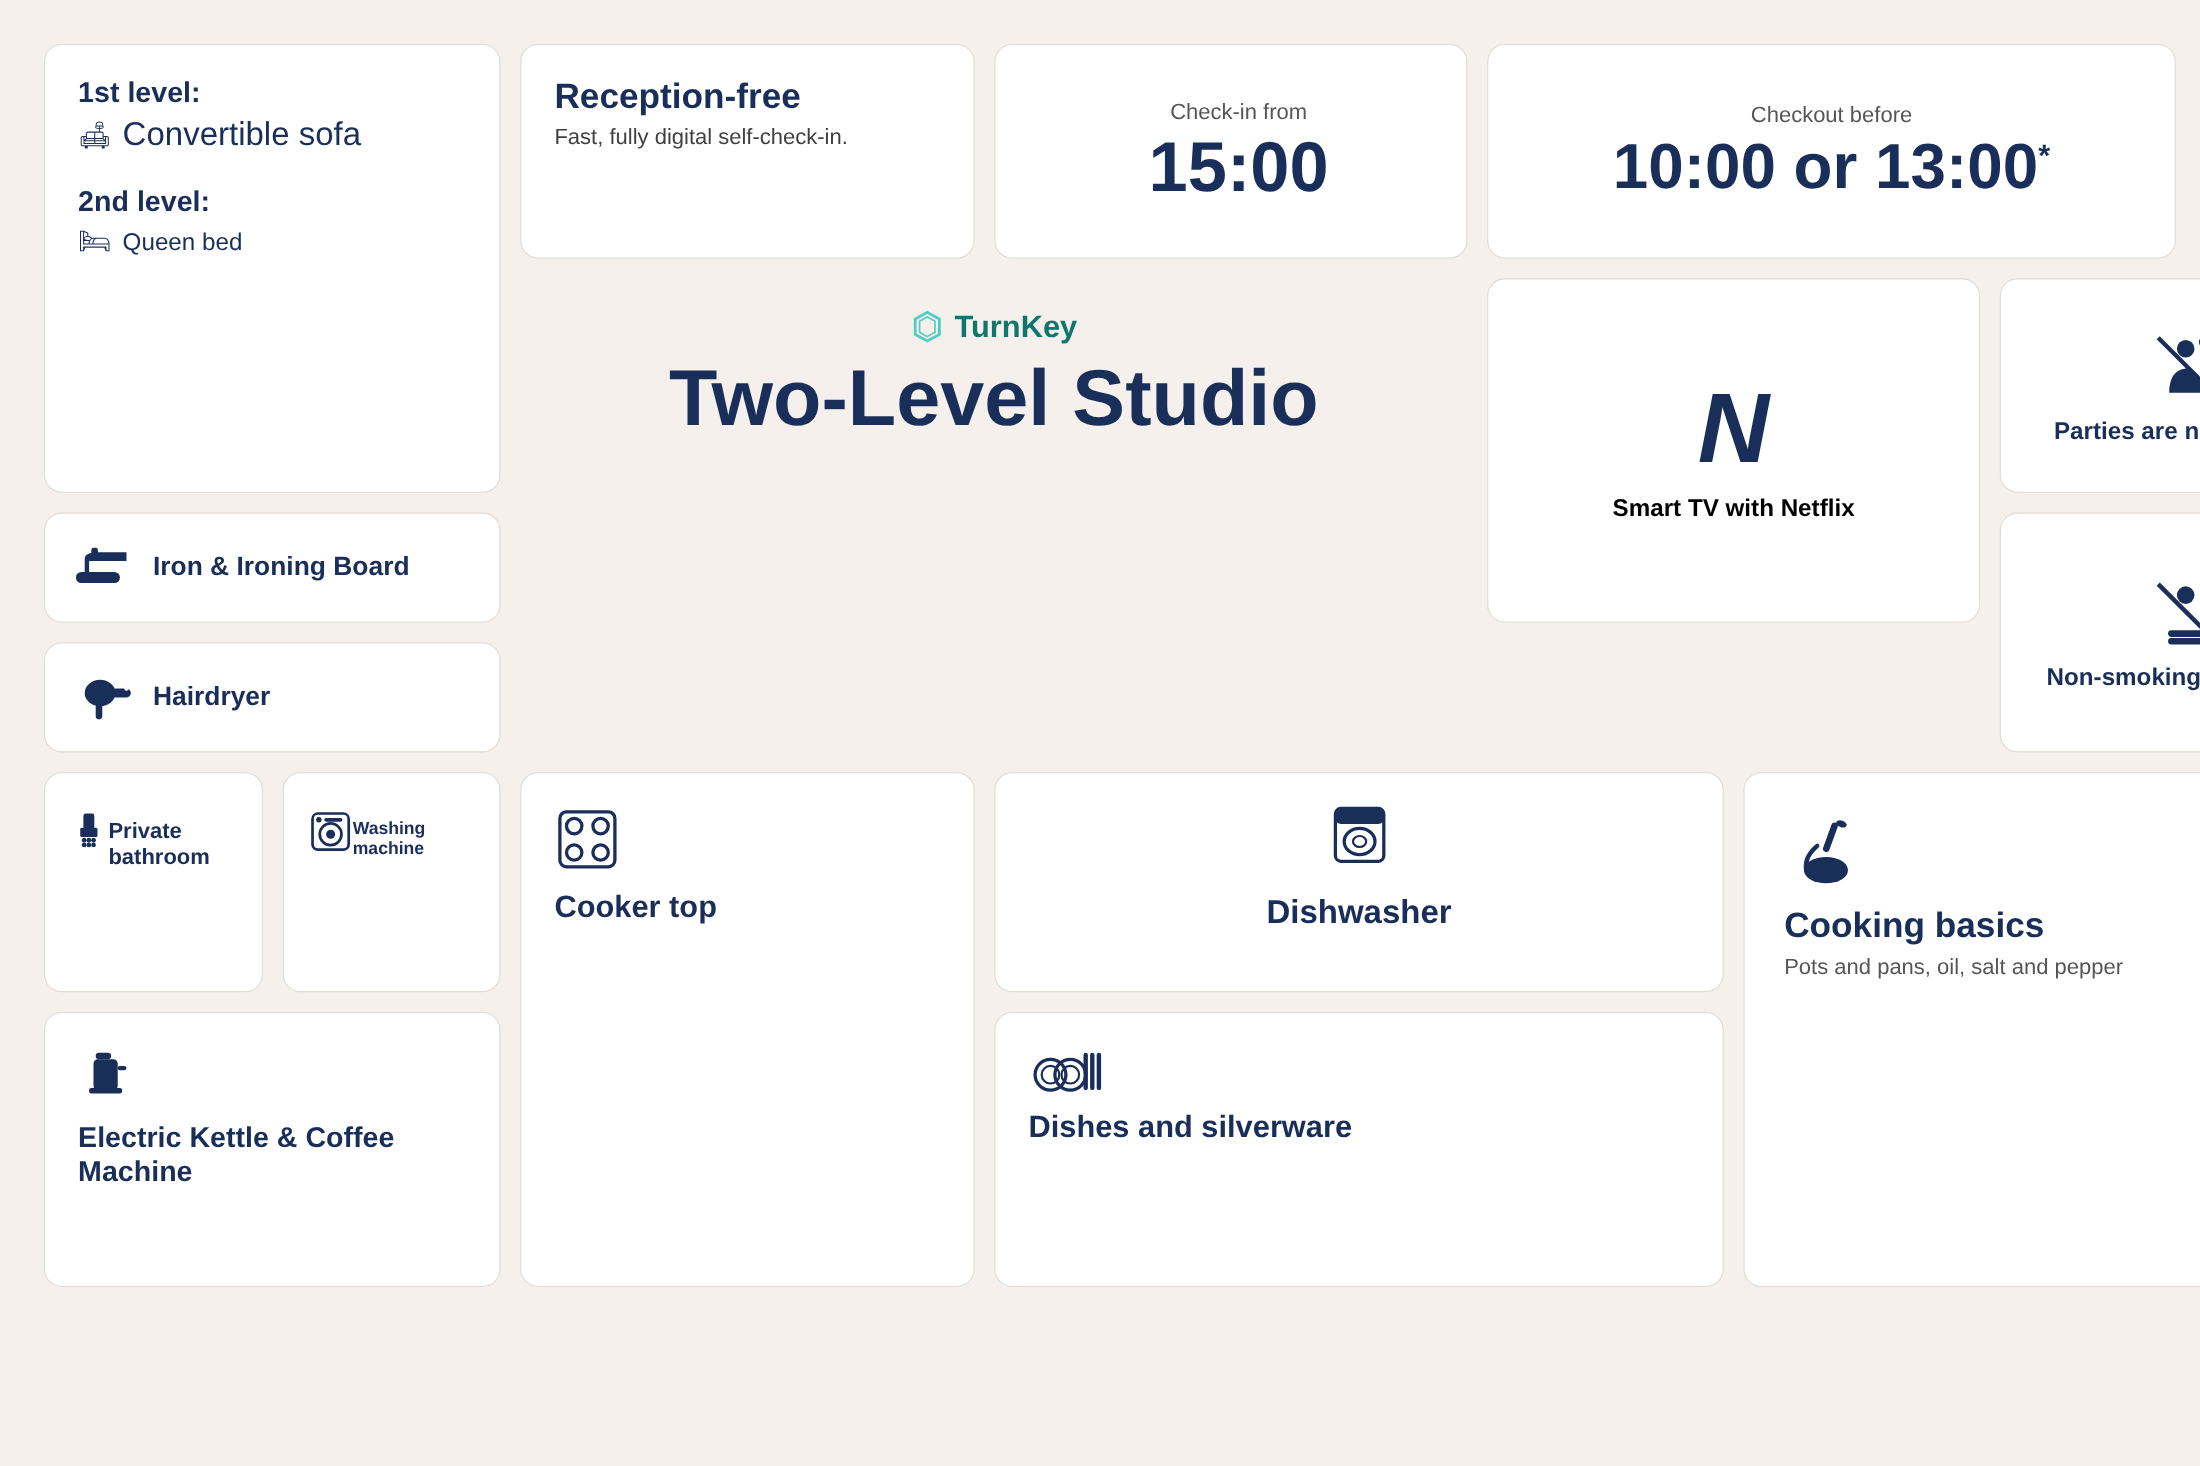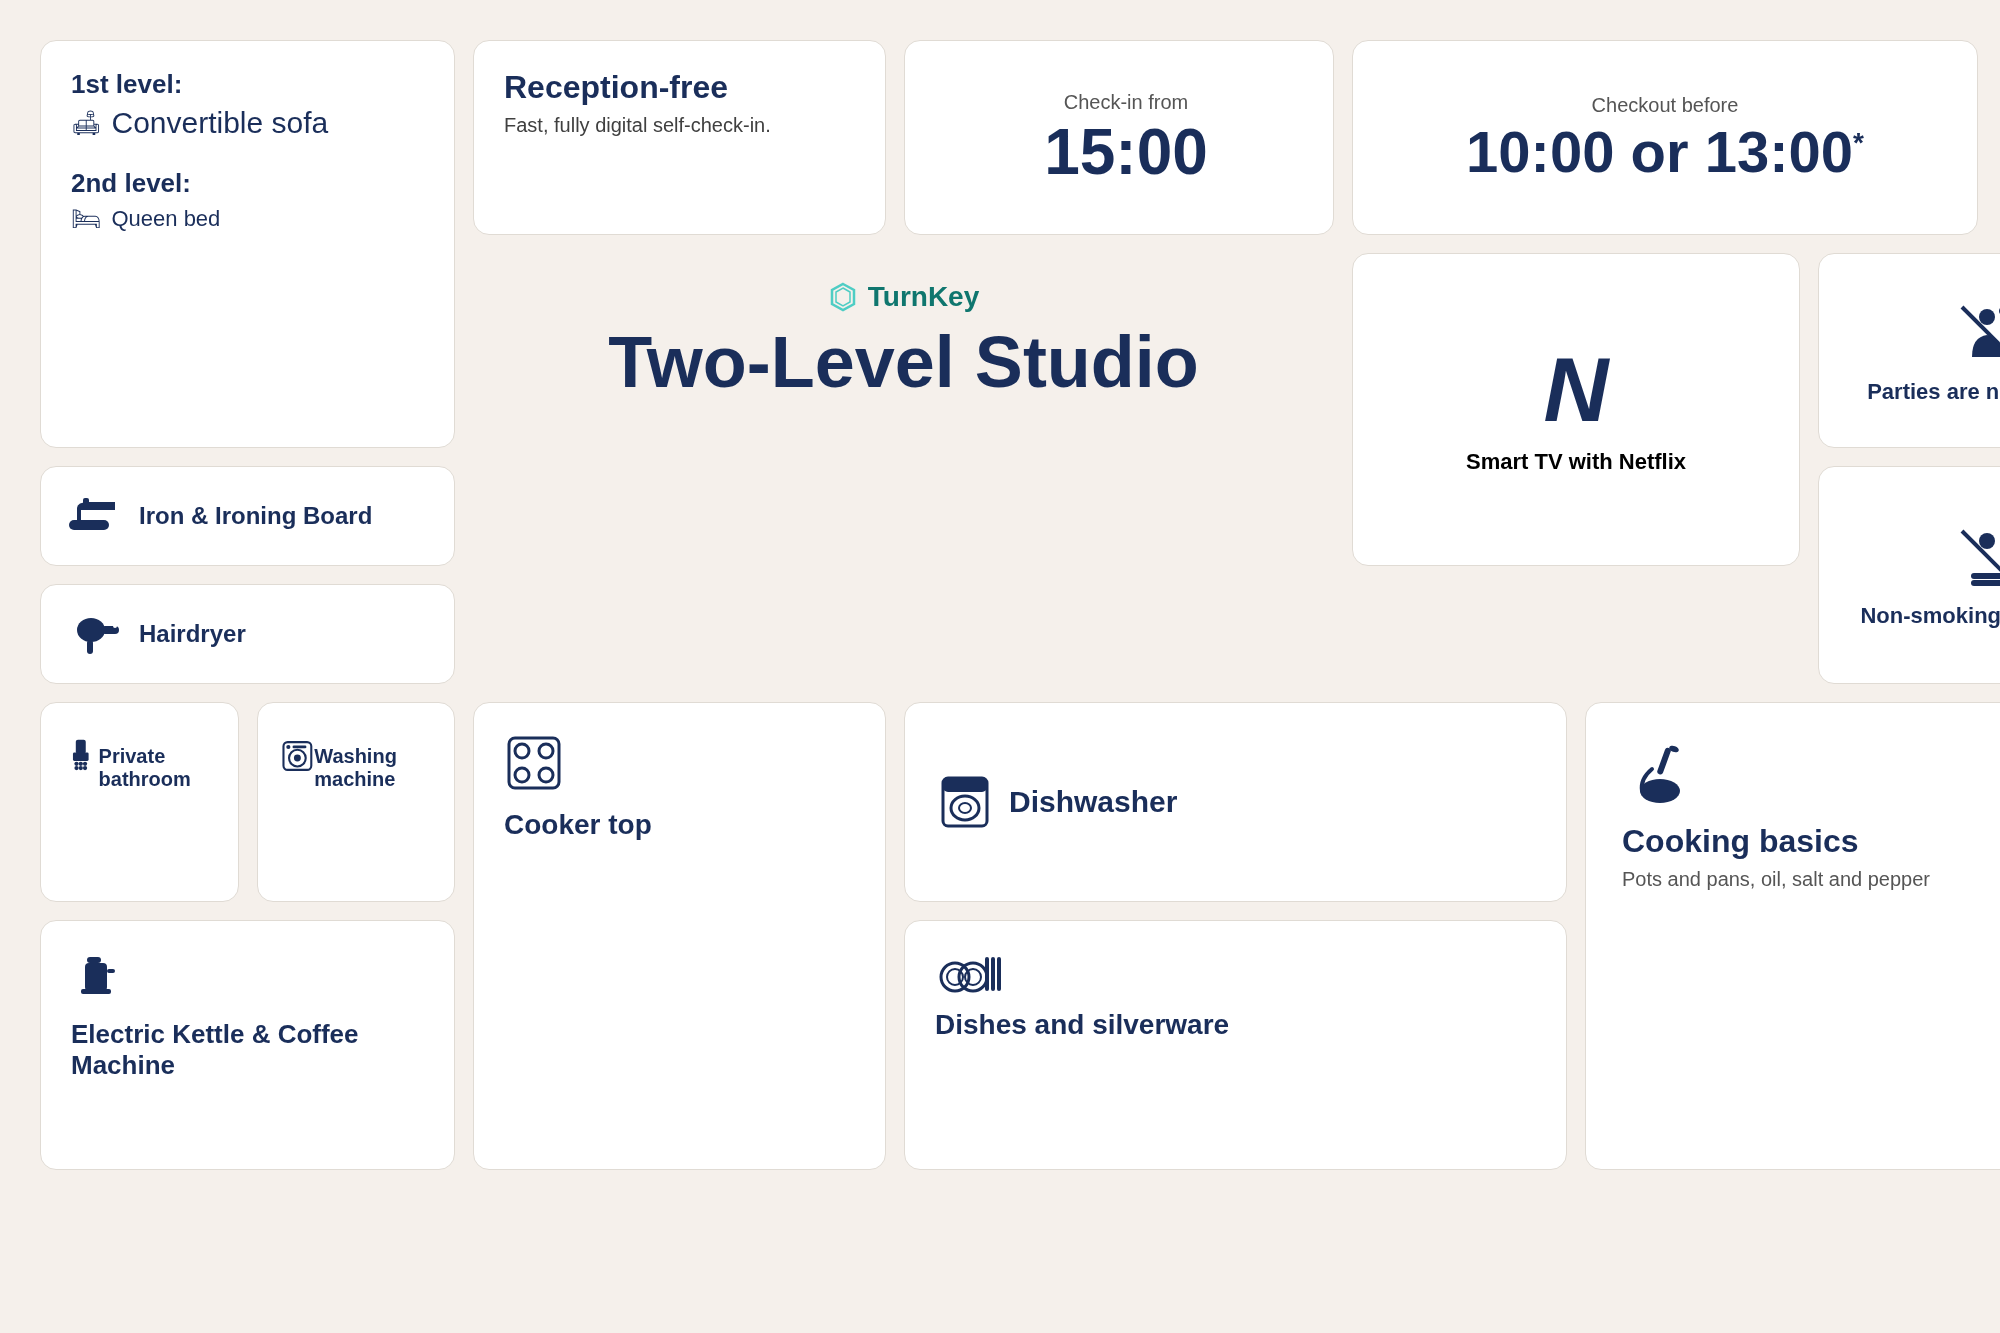--- a/index.html
+++ b/index.html
@@ -143,21 +143,21 @@
       <span style="font-size:20px;font-weight:600;color:#1a2e5a;margin-top:14px;">Private bathroom</span>
     </div>
     <div class="bathroom-sub">
       <svg width="50" height="50" viewBox="0 0 50 50" fill="#1a2e5a">
         <rect x="5" y="5" width="40" height="40" rx="6" fill="none" stroke="#1a2e5a" stroke-width="3"></rect>
         <circle cx="25" cy="28" r="12" fill="none" stroke="#1a2e5a" stroke-width="3"></circle>
         <circle cx="25" cy="28" r="5"></circle>
         <circle cx="12" cy="12" r="3"></circle>
         <rect x="18" y="10" width="20" height="4" rx="2"></rect>
       </svg>
-      <span style="font-size:20px;font-weight:600;color:#1a2e5a;margin-top:14px;">Washing machine</span>
+      <span style="font-size:16px;font-weight:600;color:#1a2e5a;margin-top:14px;">Washing machine</span>
     </div>
   </div>
 
   <div class="card c-smarttv" style="text-align:center;justify-content:center;align-items:center;">
     <div style="font-size:90px;font-weight:900;color:#1a2e5a;font-style:italic;line-height:1;">N</div>
     <div style="font-size:22px;font-weight:600;color:#000000;margin-top:14px;">Smart TV with Netflix</div>
   </div>
 
   <div class="card c-parties" style="text-align:center;justify-content:center;align-items:center;">
     <svg width="70" height="70" viewBox="0 0 70 70" fill="none">
@@ -195,21 +195,21 @@
     <svg width="60" height="60" viewBox="0 0 60 60" fill="#1a2e5a">
       <rect x="5" y="5" width="50" height="50" rx="6" fill="none" stroke="#1a2e5a" stroke-width="3"></rect>
       <circle cx="18" cy="18" r="7" fill="none" stroke="#1a2e5a" stroke-width="3"></circle>
       <circle cx="42" cy="18" r="7" fill="none" stroke="#1a2e5a" stroke-width="3"></circle>
       <circle cx="18" cy="42" r="7" fill="none" stroke="#1a2e5a" stroke-width="3"></circle>
       <circle cx="42" cy="42" r="7" fill="none" stroke="#1a2e5a" stroke-width="3"></circle>
     </svg>
     <div style="font-size:28px;font-weight:700;color:#1a2e5a;margin-top:16px;">Cooker top</div>
   </div>
 
-  <div class="card c-dishwasher" style="flex-direction:row;align-items:center;gap:14px;padding:26px 30px;">
+  <div class="card c-dishwasher" style="flex-direction:column;align-items:center;gap:24px;padding:26px 30px;">
     <svg width="60" height="60" viewBox="0 0 60 60" fill="#1a2e5a">
       <rect x="8" y="6" width="44" height="48" rx="5" fill="none" stroke="#1a2e5a" stroke-width="3"></rect>
       <rect x="8" y="6" width="44" height="14" rx="5"></rect>
       <ellipse cx="30" cy="36" rx="14" ry="12" fill="none" stroke="#1a2e5a" stroke-width="3"></ellipse>
       <ellipse cx="30" cy="36" rx="6" ry="5" fill="none" stroke="#1a2e5a" stroke-width="2"></ellipse>
     </svg>
     <span style="font-size:30px;font-weight:600;color:#1a2e5a;">Dishwasher</span>
   </div>
 
   <div class="card c-dishes" style="padding:28px 30px;">

